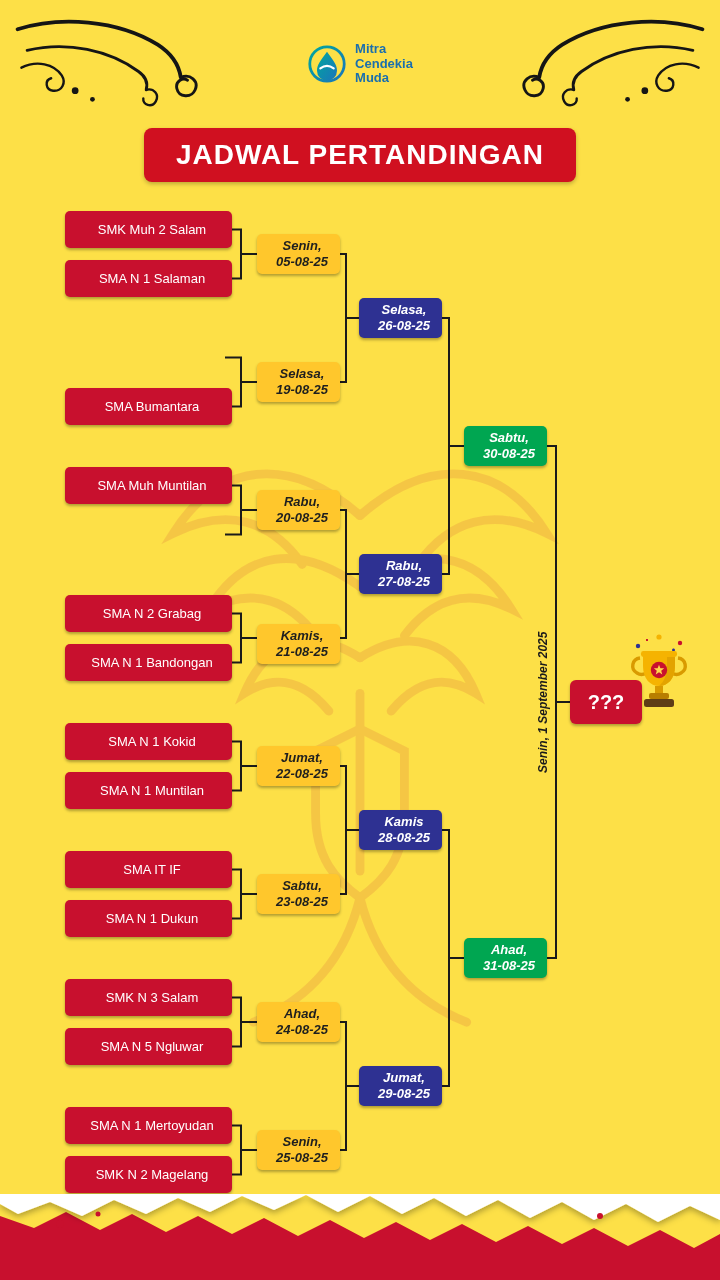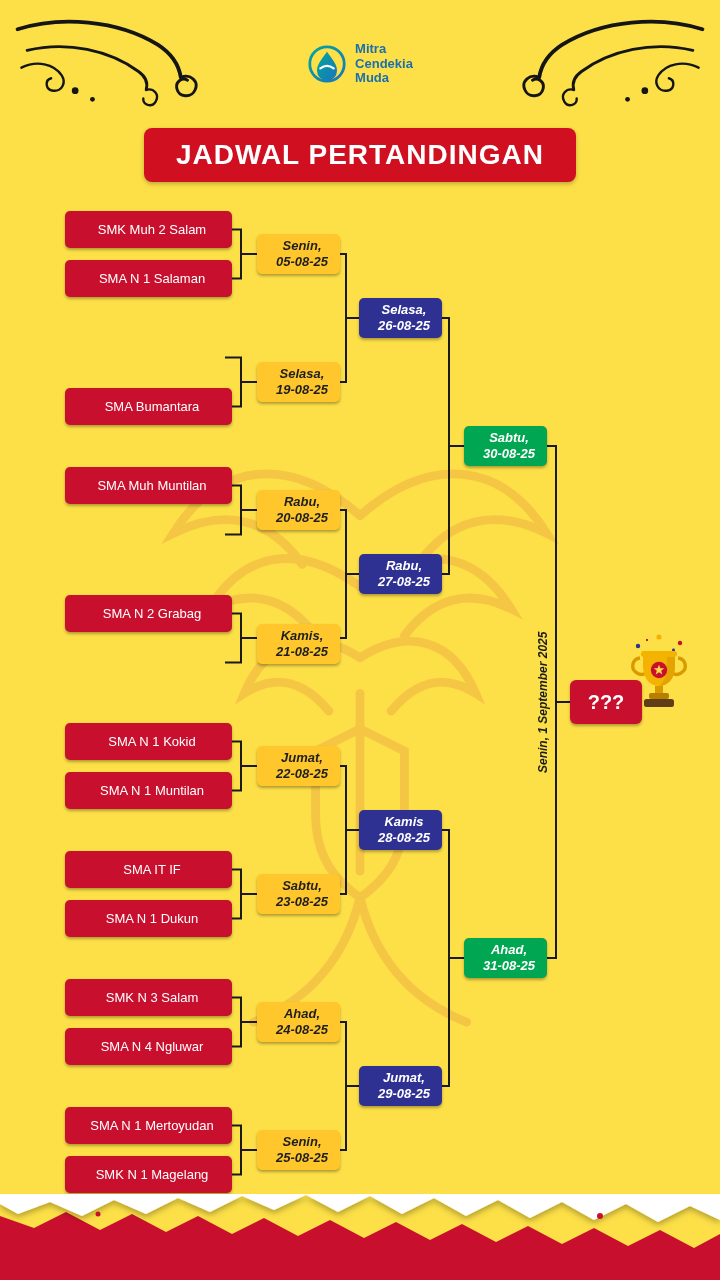--- a/index.html
+++ b/index.html
@@ -132,28 +132,29 @@
       M435 318 H449 V574 H435 M449 446 H464
       M435 830 H449 V1086 H435 M449 958 H464
       M540 446 H556 V958 H540 M556 702 H570"></path>
   </svg>
 
   <div class="box team" style="top:211px">SMK Muh 2 Salam</div>
   <div class="box team" style="top:260px">SMA N 1 Salaman</div>
   <div class="box team" style="top:467px">SMA Muh Muntilan</div>
   <div class="box team" style="top:388px">SMA Bumantara</div>
   <div class="box team" style="top:595px">SMA N 2 Grabag</div>
+  <div class="box team" style="top:644px">SMA N 1 Bandongan</div>
   <div class="box team" style="top:723px">SMA N 1 Kokid</div>
   <div class="box team" style="top:772px">SMA N 1 Muntilan</div>
   <div class="box team" style="top:851px">SMA IT IF</div>
   <div class="box team" style="top:900px">SMA N 1 Dukun</div>
   <div class="box team" style="top:979px">SMK N 3 Salam</div>
-  <div class="box team" style="top:1028px">SMA N 4 Ngluwar</div>
+  <div class="box team" style="top:1028px">SMA N 5 Ngluwar</div>
   <div class="box team" style="top:1107px">SMA N 1 Mertoyudan</div>
-  <div class="box team" style="top:1156px">SMK N 1 Magelang</div>
+  <div class="box team" style="top:1156px">SMK N 2 Magelang</div>
 
   <div class="box date yellow" style="top:234px">
     <span>Senin,</span>
     <span>05-08-25</span>
   </div>
   <div class="box date yellow" style="top:362px">
     <span>Selasa,</span>
     <span>19-08-25</span>
   </div>
   <div class="box date yellow" style="top:490px">

